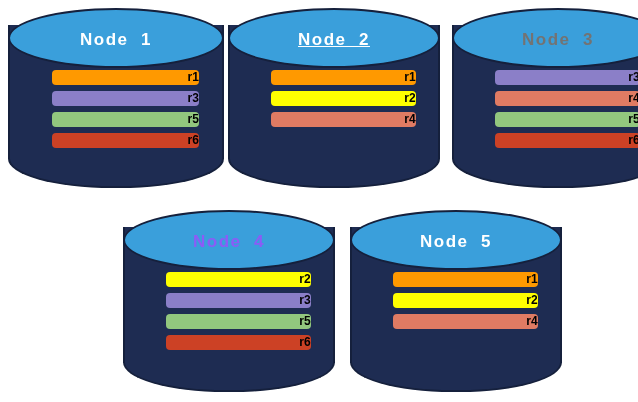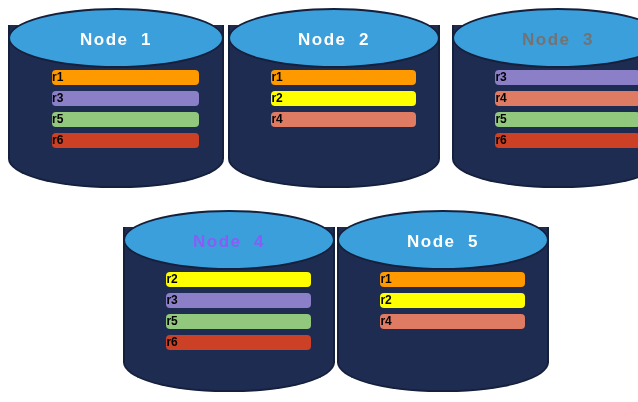--- a/index.html
+++ b/index.html
@@ -84,21 +84,21 @@
   }
   .replica {
     width: 68%;
     height: 15px;
     margin-bottom: 6px;
     border-radius: 4px;
     color: #000000;
     font-size: 12px;
     font-weight: bold;
     line-height: 15px;
-    text-align: left;
+    text-align: right;
     box-sizing: border-box;
     margin-left: 19px;
   }
 </style>
 </head>
 <body>
 
 <div id="canvas">
     <div class="node" style="left: 8px; top: 8px; width: 188px; height: 180px;">
       <div class="cyl">
@@ -111,21 +111,21 @@
         <div class="replica" style="background: rgb(139, 127, 200);">r3</div>
         <div class="replica" style="background: rgb(146, 199, 126);">r5</div>
         <div class="replica" style="background: rgb(204, 65, 37);">r6</div>
       </div>
     </div>
     <div class="node" style="left: 228px; top: 8px; width: 184px; height: 180px;">
       <div class="cyl">
         <div class="cyl-body" style="background: rgb(30, 44, 82); border-color: rgb(21, 32, 60);"></div>
         <div class="cyl-top" style="background: rgb(58, 159, 219); border-color: rgb(21, 32, 60);"></div>
       </div>
-      <div class="node-label" style="color: rgb(255, 255, 255);">Node  2</div>
+      <div class="node-label" style="color: rgb(255, 255, 255); text-decoration: underline;">Node  2</div>
       <div class="replicas">
         <div class="replica" style="background: rgb(255, 153, 0);">r1</div>
         <div class="replica" style="background: rgb(255, 255, 0);">r2</div>
         <div class="replica" style="background: rgb(224, 123, 99);">r4</div>
       </div>
     </div>
     <div class="node" style="left: 452px; top: 8px; width: 184px; height: 180px;">
       <div class="cyl">
         <div class="cyl-body" style="background: rgb(30, 44, 82); border-color: rgb(21, 32, 60);"></div>
         <div class="cyl-top" style="background: rgb(58, 159, 219); border-color: rgb(21, 32, 60);"></div>
@@ -144,21 +144,21 @@
         <div class="cyl-top" style="background: rgb(58, 159, 219); border-color: rgb(21, 32, 60);"></div>
       </div>
       <div class="node-label" style="color: #8b5cf6;">Node  4</div>
       <div class="replicas">
         <div class="replica" style="background: rgb(255, 255, 0);">r2</div>
         <div class="replica" style="background: rgb(139, 127, 200);">r3</div>
         <div class="replica" style="background: rgb(146, 199, 126);">r5</div>
         <div class="replica" style="background: rgb(204, 65, 37);">r6</div>
       </div>
     </div>
-    <div class="node" style="left: 337px; top: 210px; width: 184px; height: 182px;">
+    <div class="node" style="left: 350px; top: 210px; width: 184px; height: 182px;">
       <div class="cyl">
         <div class="cyl-body" style="background: rgb(30, 44, 82); border-color: rgb(21, 32, 60);"></div>
         <div class="cyl-top" style="background: rgb(58, 159, 219); border-color: rgb(21, 32, 60);"></div>
       </div>
       <div class="node-label" style="color: rgb(255, 255, 255);">Node  5</div>
       <div class="replicas">
         <div class="replica" style="background: rgb(255, 153, 0);">r1</div>
         <div class="replica" style="background: rgb(255, 255, 0);">r2</div>
         <div class="replica" style="background: rgb(224, 123, 99);">r4</div>
       </div>

